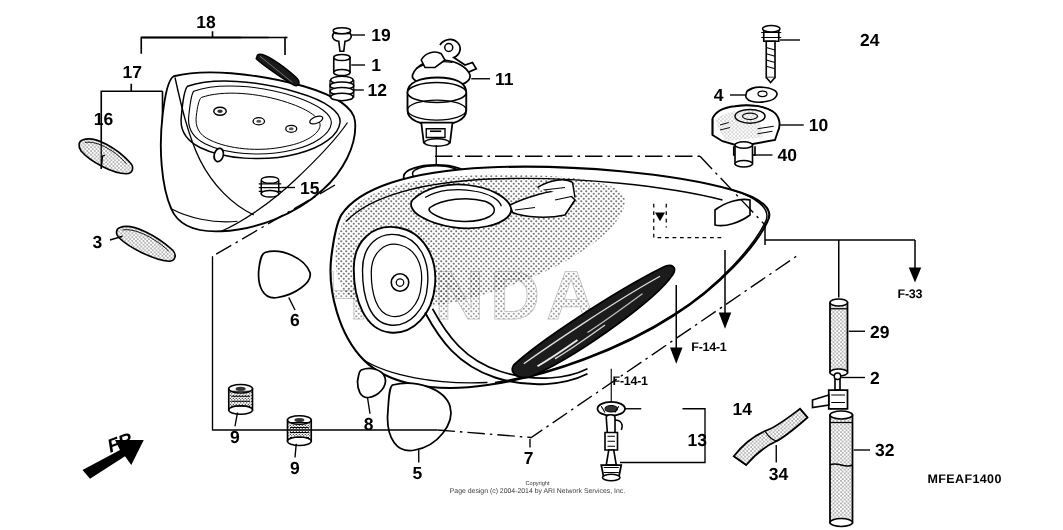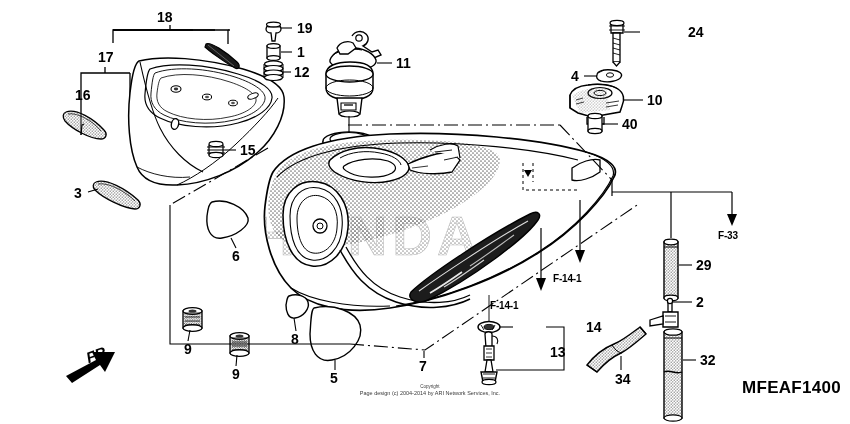--- a/index.html
+++ b/index.html
@@ -11,21 +11,21 @@
     position:absolute;
     font-family:"Liberation Sans",sans-serif;
     font-weight:bold;
     color:#000000;
     line-height:1;
     white-space:nowrap;
     user-select:none;
   }
   .num{font-size:14px;}
   .ref{font-size:10px;letter-spacing:-0.2px;}
-  .code{font-size:17px;font-weight:bold;letter-spacing:0.3px;}
+  .code{font-size:10px;font-weight:bold;letter-spacing:0.3px;}
   .fr{font-size:15px;font-weight:bold;font-style:italic;}
   .copy{
     position:absolute;
     font-family:"Liberation Sans",sans-serif;
     font-weight:normal;
     color:#3a3a3a;
     text-align:center;
     line-height:1.25;
     white-space:nowrap;
   }

